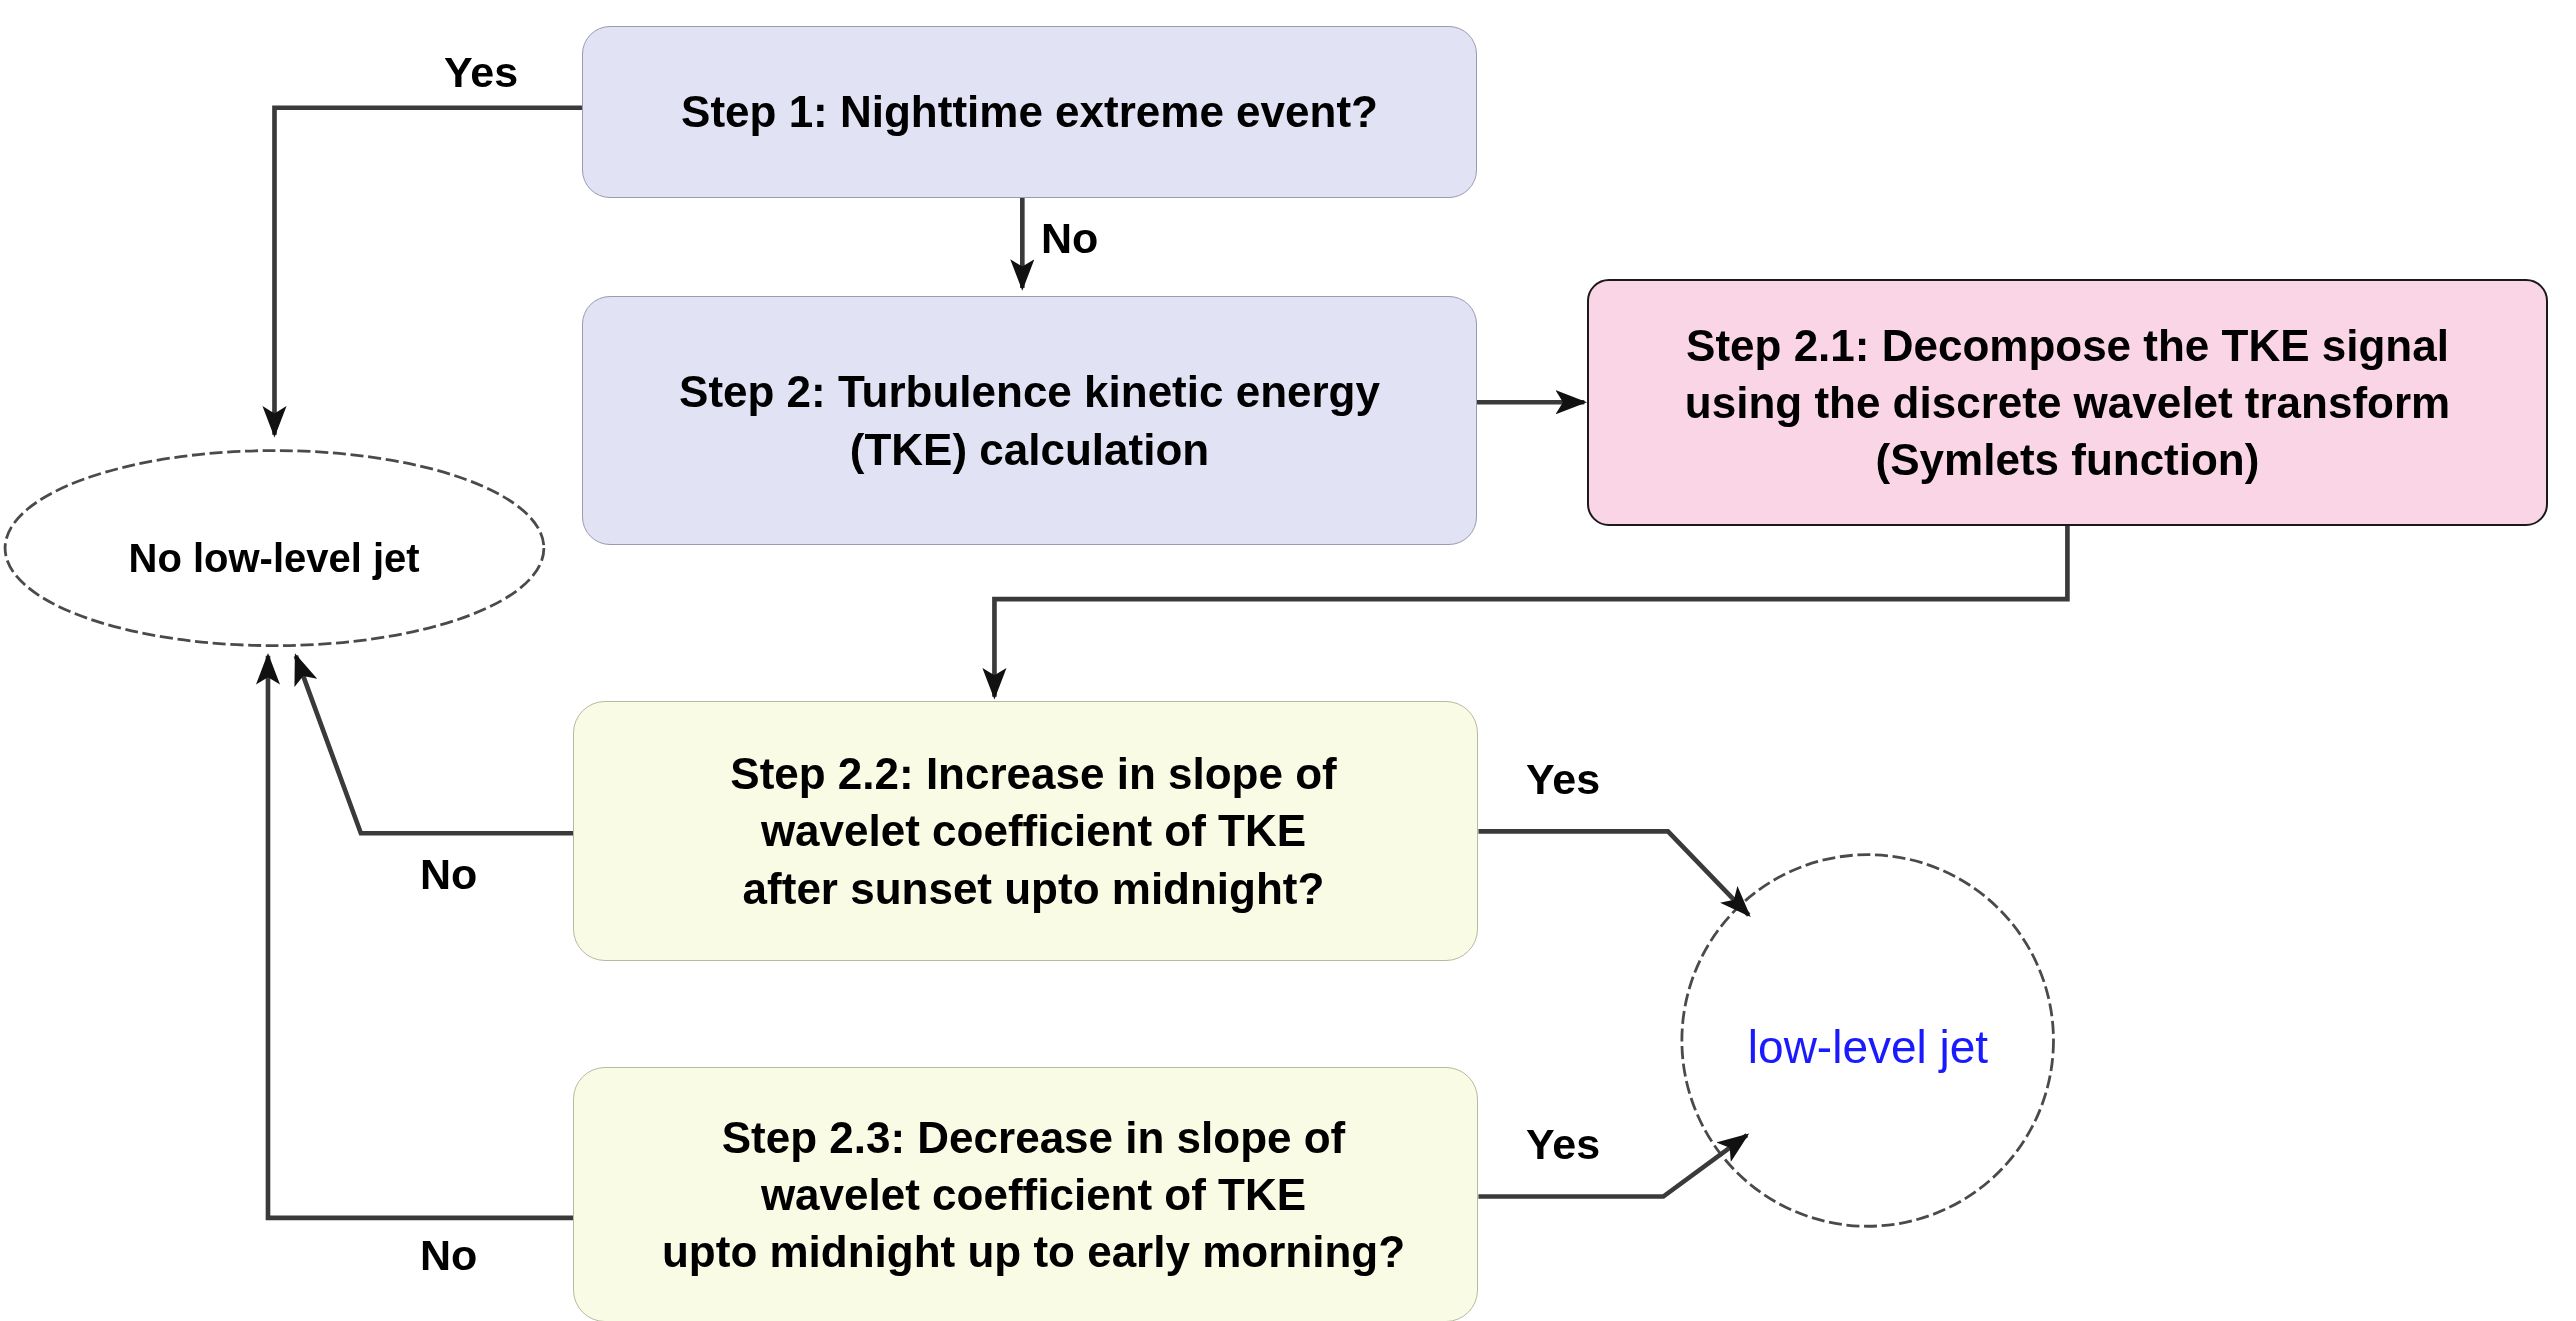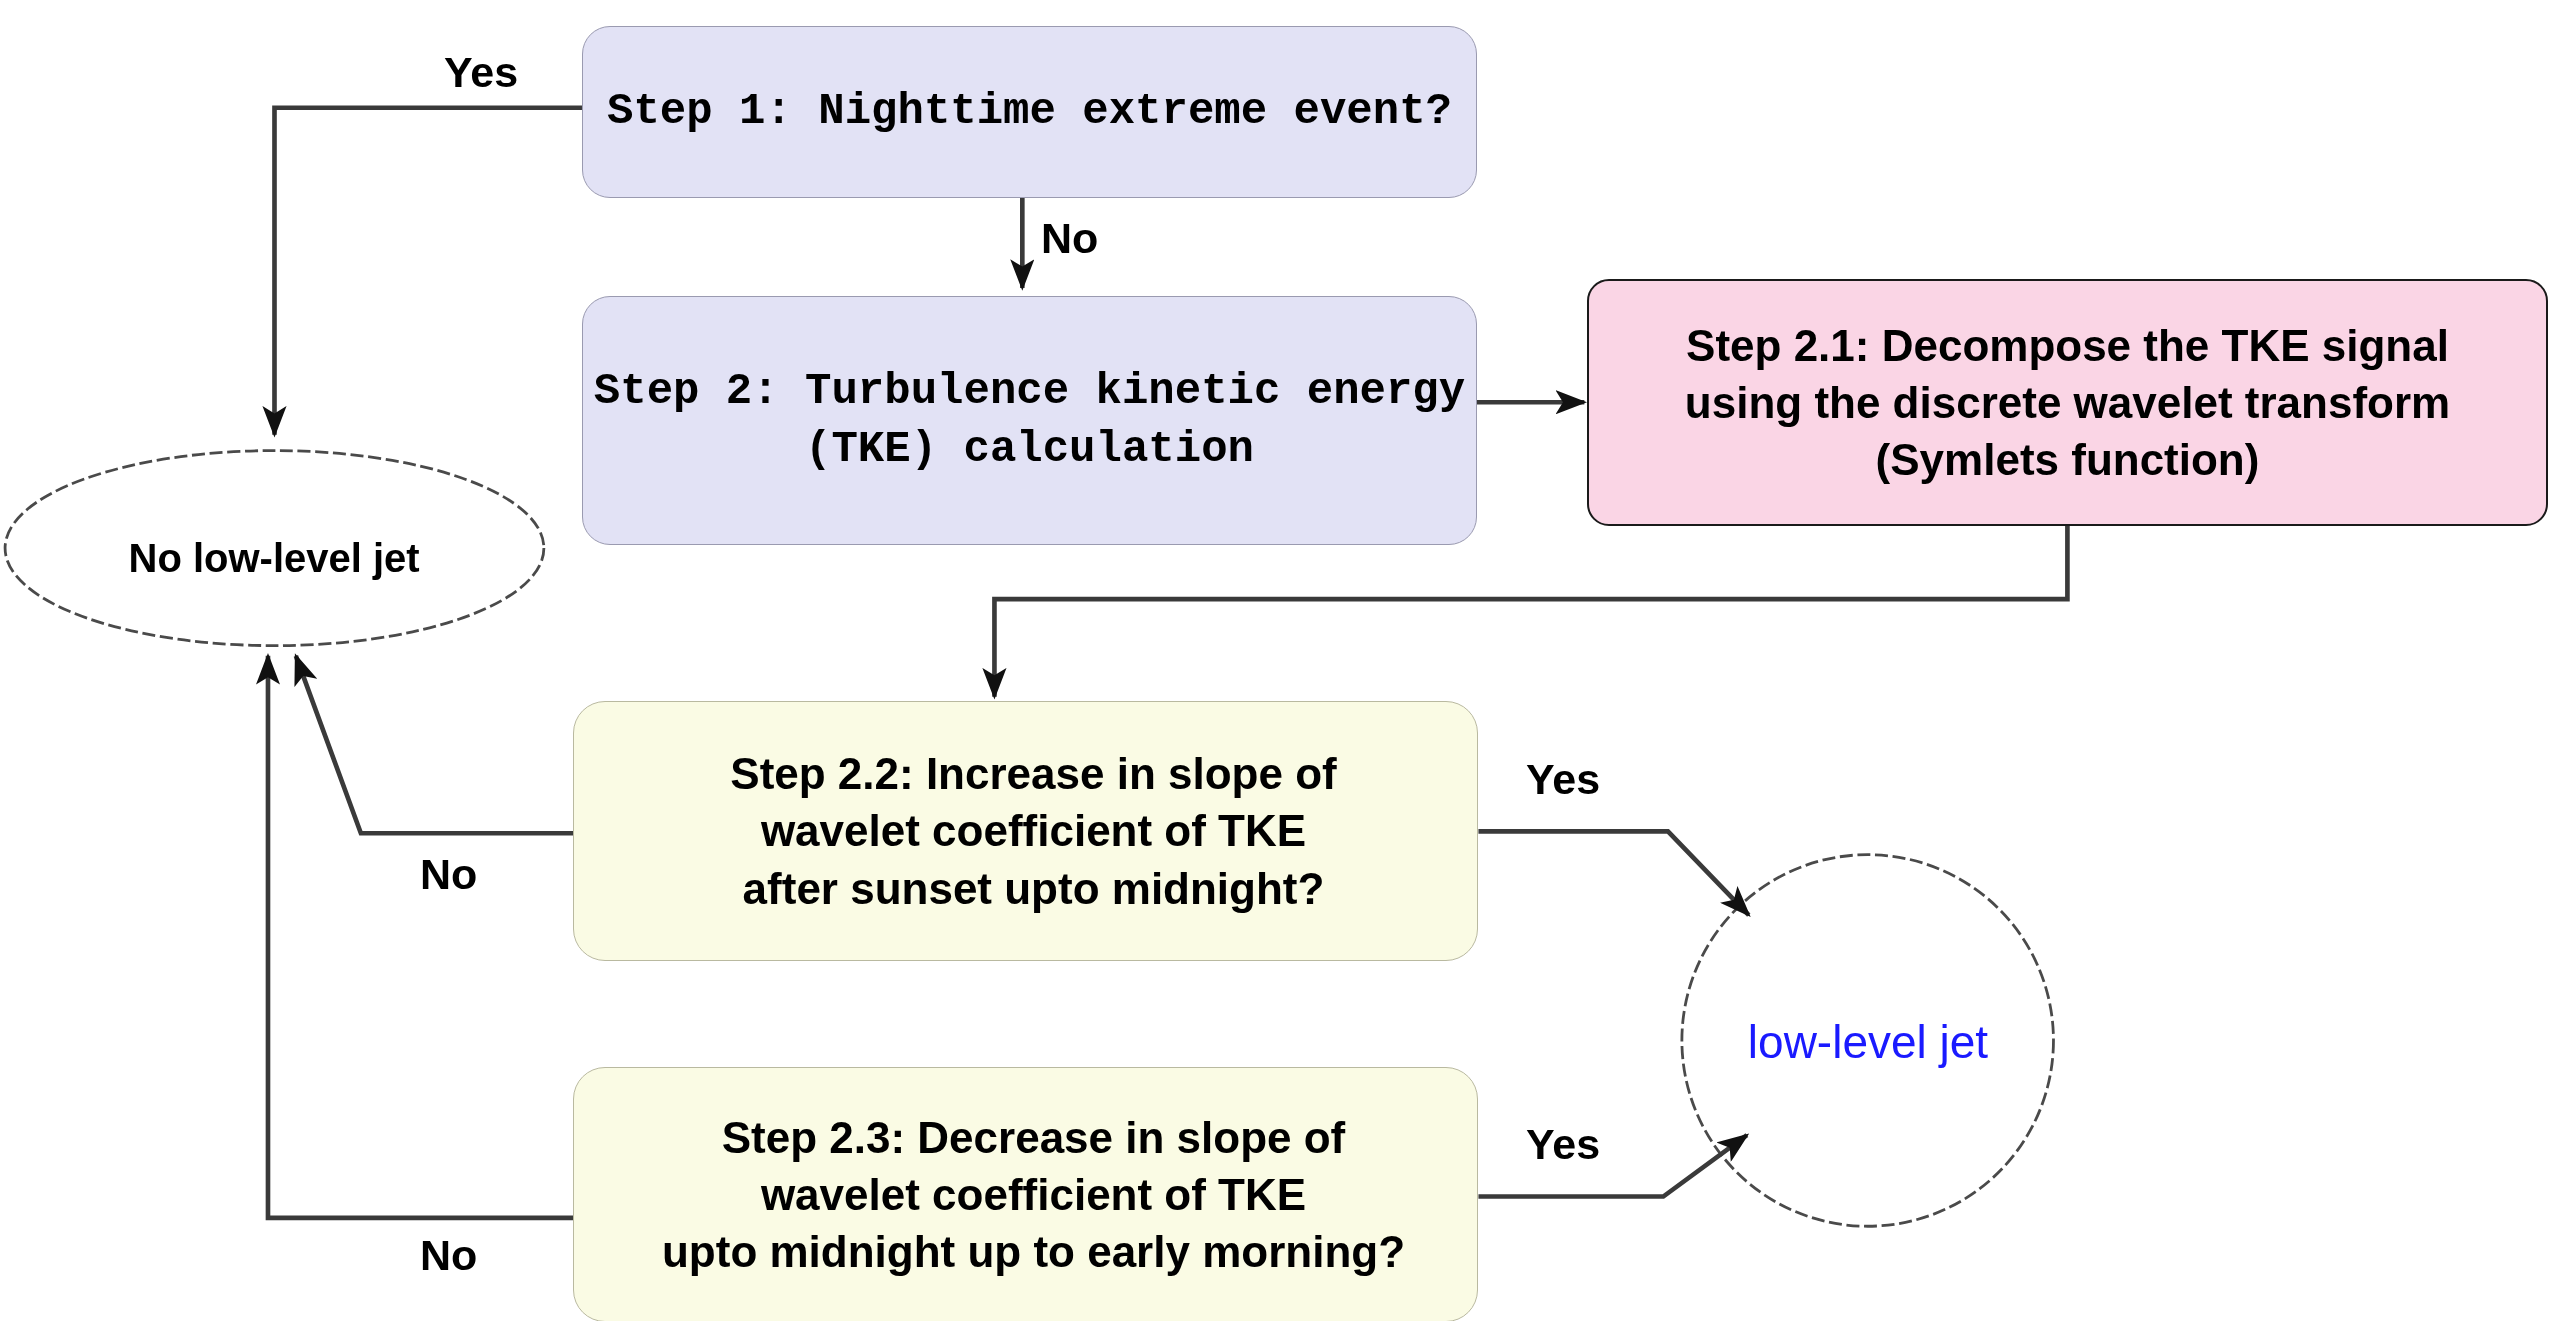--- a/index.html
+++ b/index.html
@@ -37,21 +37,20 @@
     color: #000000;
     line-height: 1.30;
     white-space: pre-line;
     font-family: "Liberation Sans", sans-serif;
   }
   .box-blue {
     background: #e2e2f5;
     border: 1.4px solid #9a9ab0;
     border-radius: 28px;
     font-size: 44px;
-    font-family: Liberation Mono, monospace;
   }
   .box-pink {
     background: #fad5e5;
     border: 2.8px solid #1a1a1a;
     border-radius: 22px;
     font-size: 44px;
   }
   .box-yellow {
     background: #fafbe4;
     border: 1.4px solid #b9b9a0;
@@ -148,21 +147,21 @@
   <div class="node-box box-yellow" style="left:573px; top:1067px; width:905px; height:255px;">
     <span>Step 2.3: Decrease in slope of
 wavelet coefficient of TKE
 upto midnight up to early morning?</span>
   </div>
 
   <div class="node-ellipse-label" id="no-llj-label" style="left:4.6px; top:516px; width:539px; height:65px;">
     <span>No low-level jet</span>
   </div>
 
-  <div class="node-ellipse-label" id="llj-label" style="left:1682px; top:1009px; width:372px; height:65px;">
+  <div class="node-ellipse-label" id="llj-label" style="left:1682px; top:1009px; width:372px; height:65px;align-items:flex-end;">
     <span>low-level jet</span>
   </div>
 
   <div class="edge-label" style="left:444px; top:48px;">
     <span>Yes</span>
   </div>
 
   <div class="edge-label" style="left:1041px; top:214px;">
     <span>No</span>
   </div>

